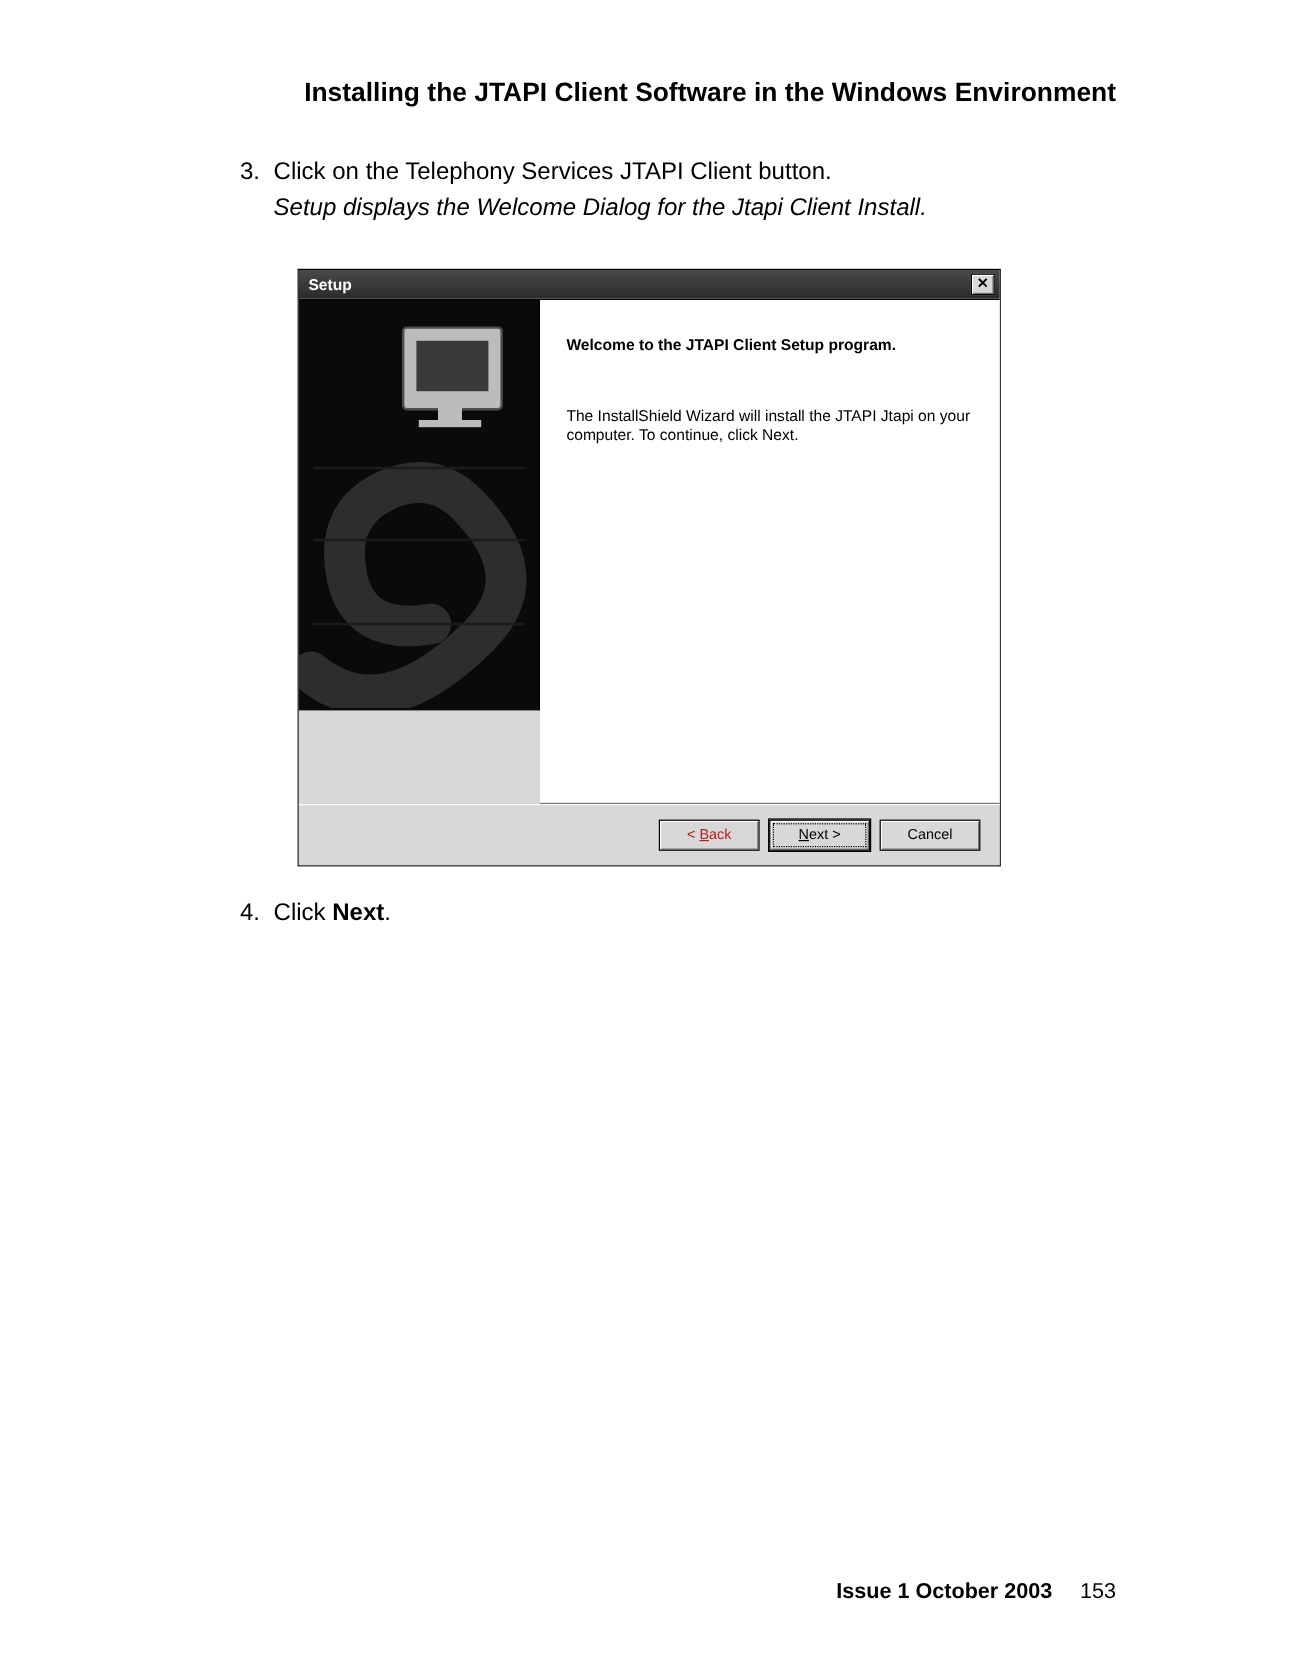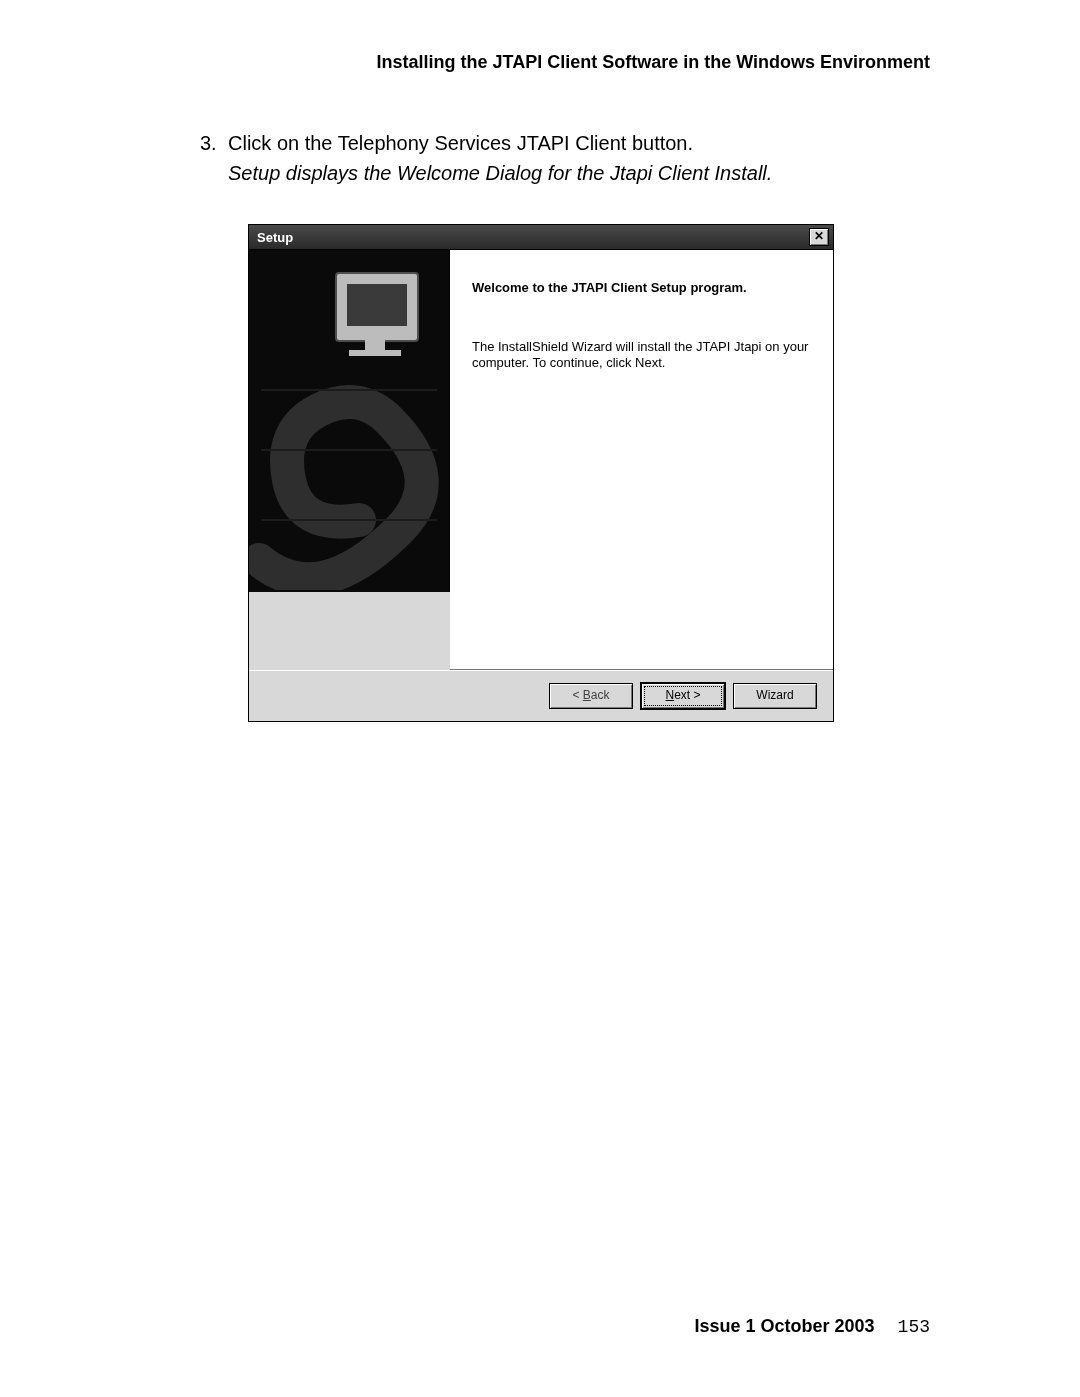--- a/index.html
+++ b/index.html
@@ -11,24 +11,24 @@
   }
   .page {
     width: 1080px;
     height: 1397px;
     position: relative;
     box-sizing: border-box;
     padding: 60px 150px 0 200px;
   }
   .running-header {
     position: absolute;
-    top: 52px;
+    top: 64px;
     right: 150px;
     font-weight: bold;
-    font-size: 18px;
+    font-size: 22px;
   }
   .step {
     font-size: 20px;
     line-height: 1.5;
     margin-top: 68px;
   }
   .step .num {
     display: inline-block;
     width: 28px;
   }
@@ -130,41 +130,41 @@
   .win-button {
     width: 82px; height: 24px;
     font-family: "MS Sans Serif", Tahoma, Arial, sans-serif;
     font-size: 12px;
     background:#d8d8d8;
     border:1px solid #000;
     box-shadow: inset 1px 1px 0 #fff, inset -1px -1px 0 #777;
     text-align:center;
     line-height:22px;
   }
-  .win-button.disabled { color:#404040; }
+  .win-button.disabled { color:#b91c1c; }
   .win-button.default {
     border:1px solid #000;
     outline:1px dotted #000;
     outline-offset:-4px;
     box-shadow: 0 0 0 1px #000, inset 1px 1px 0 #fff, inset -1px -1px 0 #777;
   }
   .win-button u { text-decoration: underline; }
 
   .step4 { font-size:20px; margin-top:28px; }
   .step4 .num { display:inline-block; width:28px; }
   .bold { font-weight:bold; }
 
   .footer {
     position:absolute;
     bottom: 60px;
     right: 150px;
     font-size: 18px;
   }
   .footer .issue { font-weight:bold;text-align:center; }
-  .footer .pagenum { margin-left: 18px; font-family: Liberation Mono, monospace; }
+  .footer .pagenum { margin-left: 18px; }
 </style>
 </head>
 <body>
 
 <div class="page">
 
   <div class="running-header">Installing the JTAPI Client Software in the Windows Environment</div>
 
   <div class="step">
     <span class="num">3.</span><span>Click on the Telephony Services JTAPI Client button.</span>
@@ -191,23 +191,26 @@
         <div class="desc">The InstallShield Wizard will install the JTAPI Jtapi on your computer. To continue, click Next.</div>
       </div>
     </div>
     <div class="button-row">
       <div class="win-button disabled">
         <span>&lt; </span><u>B</u><span>ack</span>
       </div>
       <div class="win-button default">
         <u>N</u><span>ext &gt;</span>
       </div>
-      <div class="win-button">Wizard</div>
+      <div class="win-button">Cancel</div>
     </div>
   </div>
 
+  <div class="step4">
+    <span class="num">4.</span><span>Click </span><span class="bold">Next</span><span>.</span>
+  </div>
 
   <div class="footer">
     <span class="issue">Issue 1   October 2003</span>
     <span class="pagenum">153</span>
   </div>
 
 </div>
 
 </body></html>

